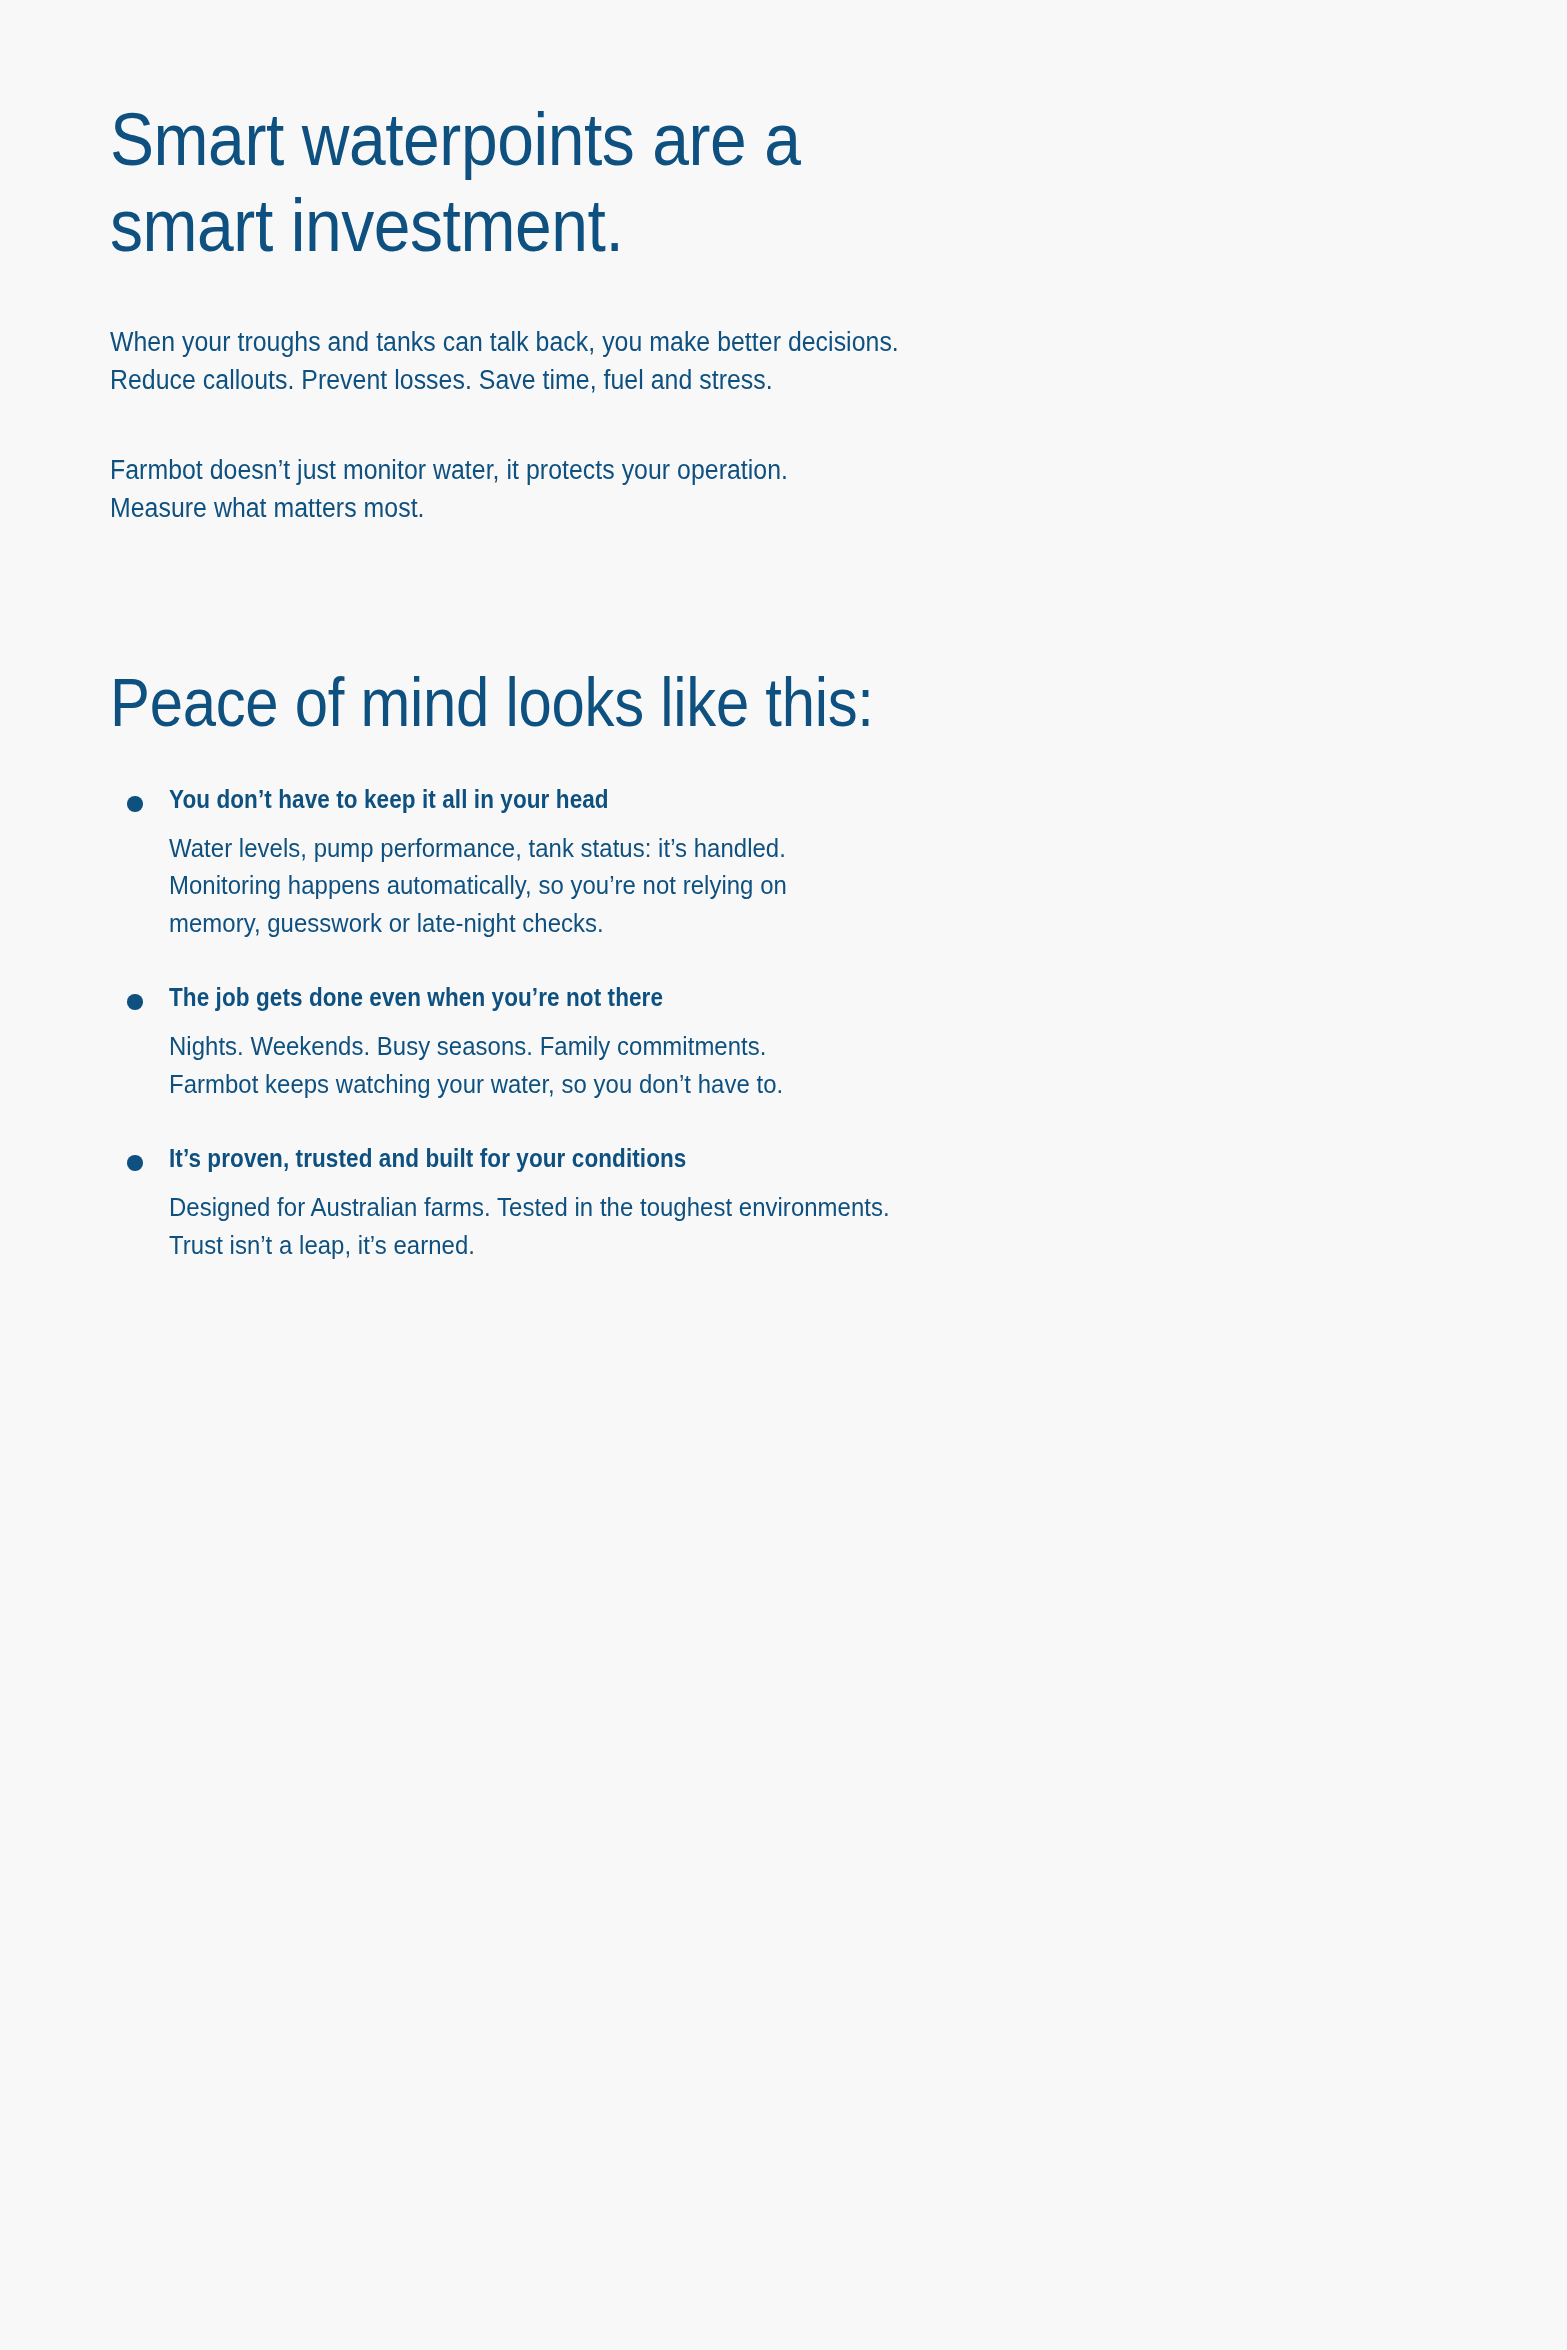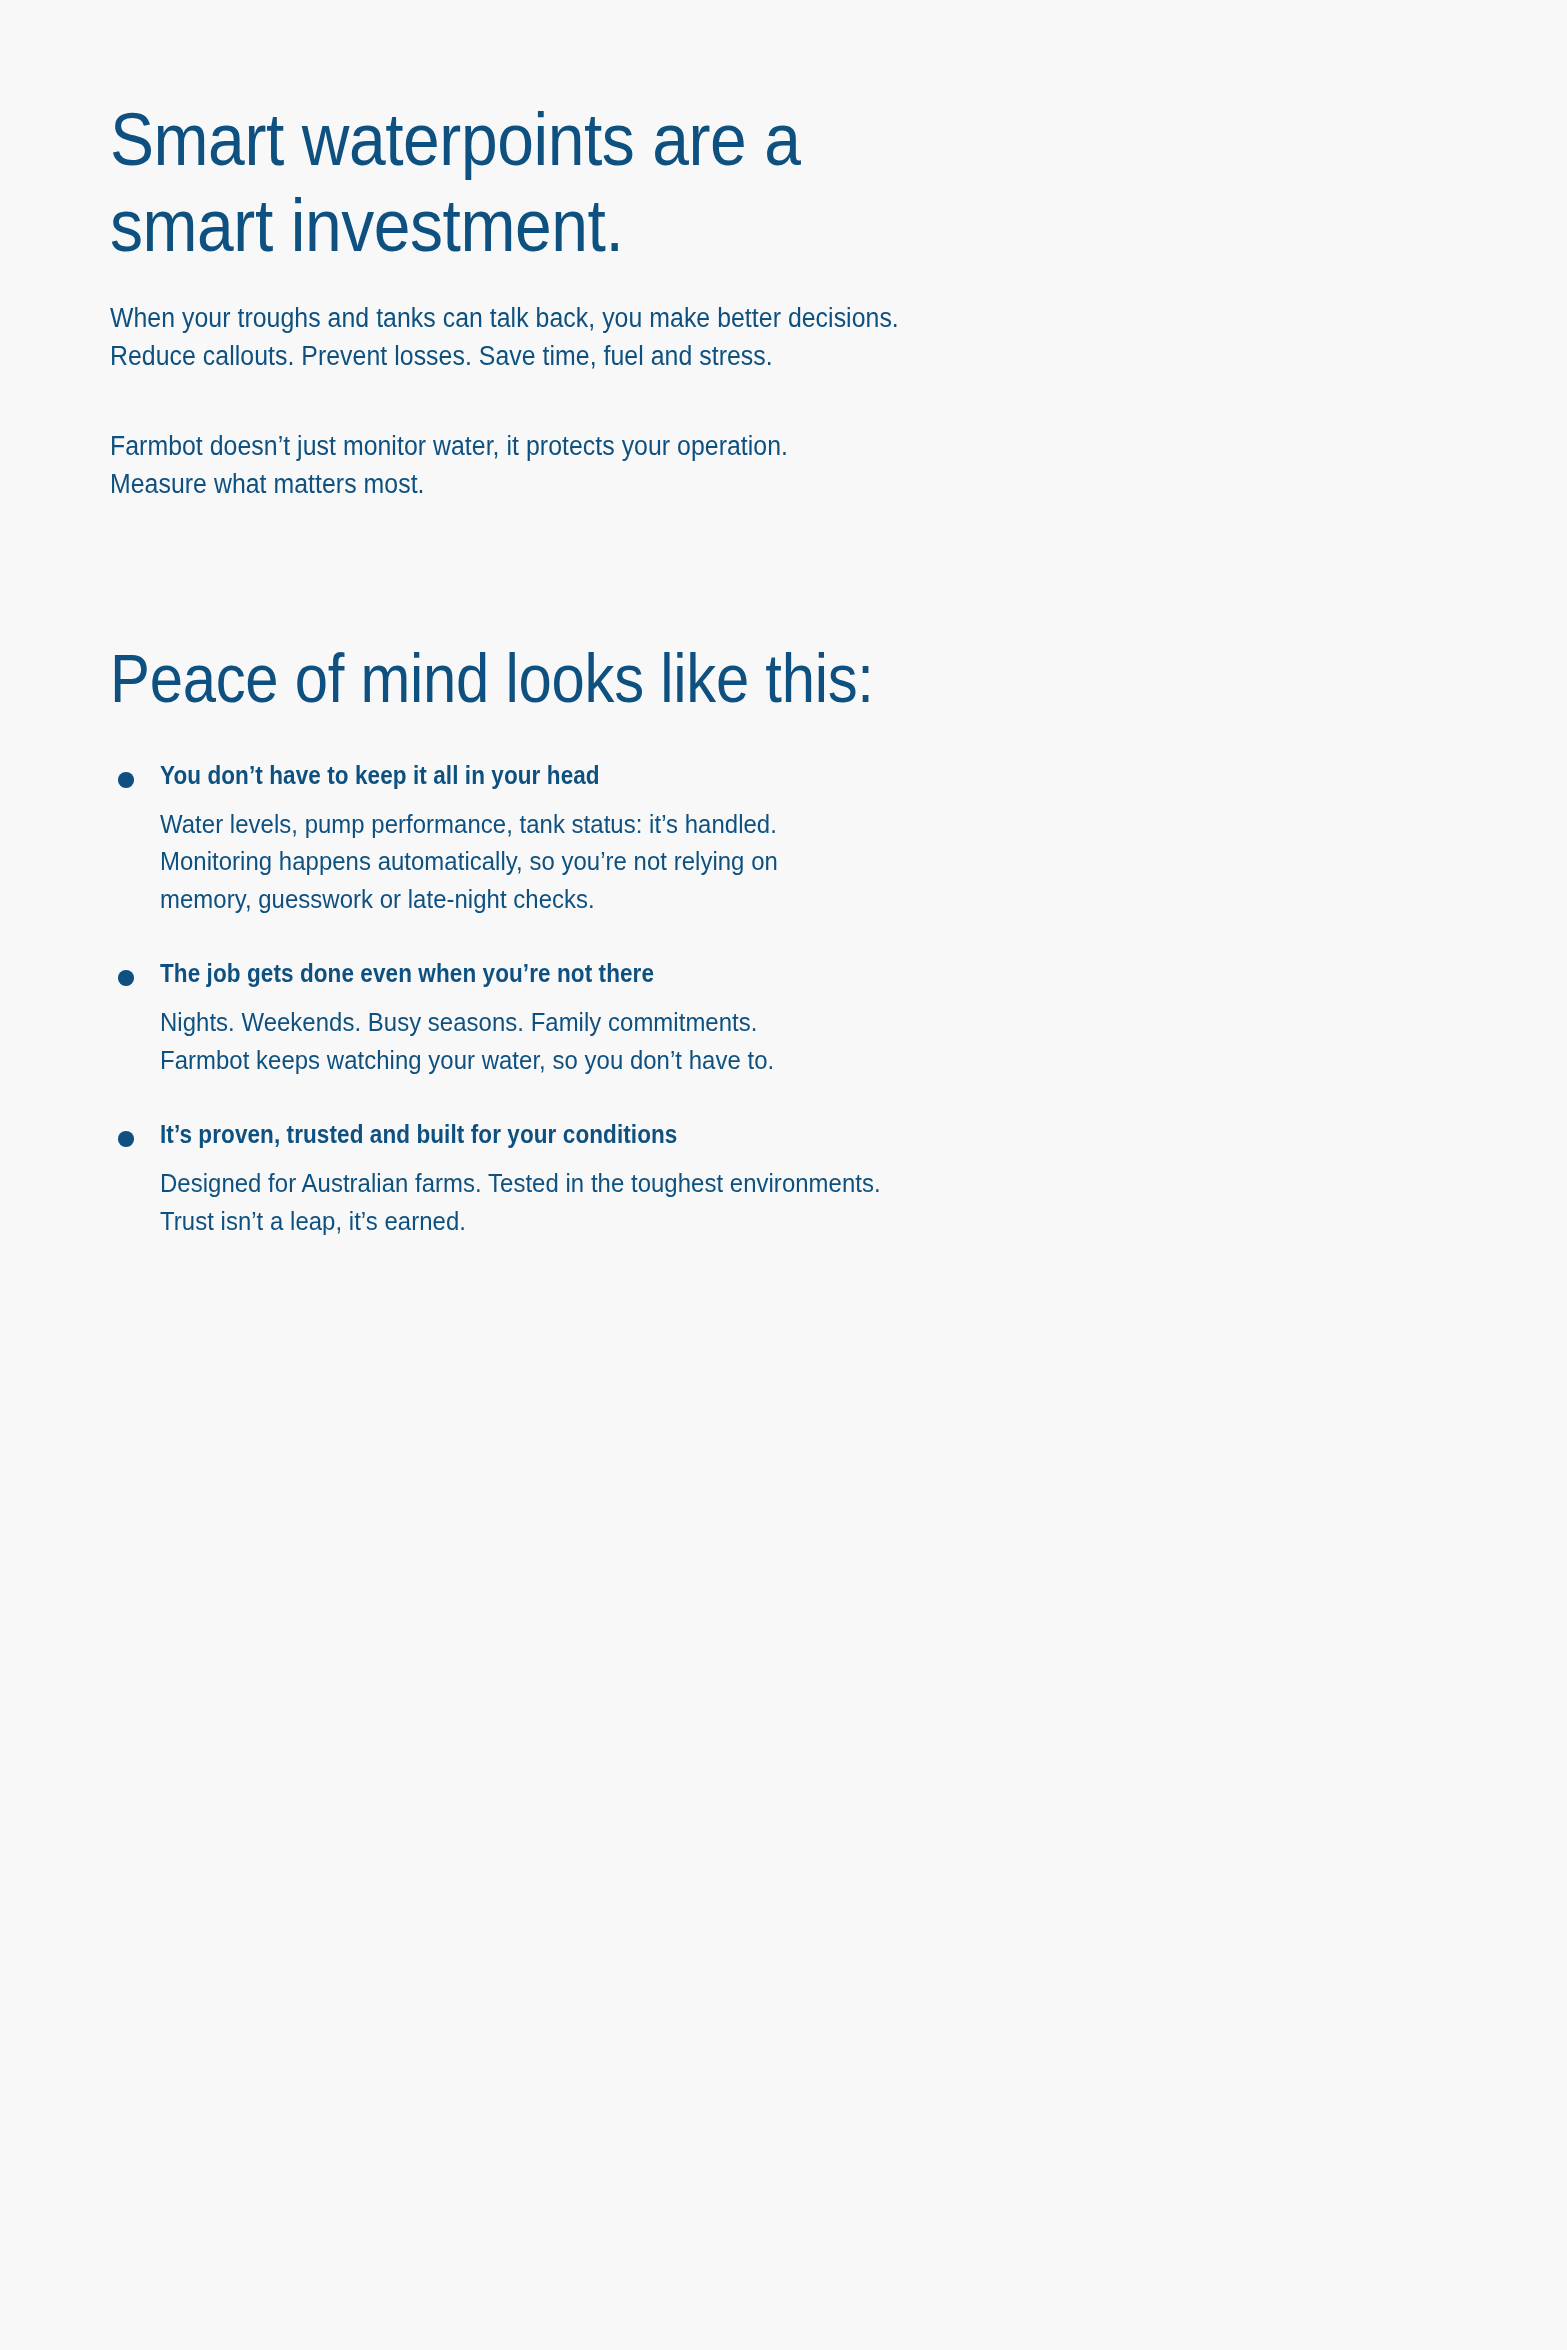--- a/index.html
+++ b/index.html
@@ -42,21 +42,21 @@
     padding-top: 97px;
     font-stretch: condensed;
     transform: scaleX(0.88);
     transform-origin: left top;
     white-space: pre-line;
     max-width: 1010px;
   }
 
   
   .intro-block {
-    margin-top: 31px;
+    margin-top: 55px;
   }
   .intro-para {
     color: #0e5180;
     font-size: 27px;
     line-height: 1.42;
     font-weight: 400;
     margin: 0;
     white-space: pre-line;
     transform: scaleX(0.92);
     transform-origin: left top;
@@ -74,21 +74,21 @@
     line-height: 1.1;
     margin: 0;
     padding-top: 138px;
     transform: scaleX(0.88);
     transform-origin: left top;
     letter-spacing: -0.3px;
   }
 
   
   .bullet-list {
-    margin: 8px;
+    margin: 17px;
     padding: 0;
     list-style: none;
     margin-top: 44px;
   }
 
   .bullet-item {
     position: relative;
     padding-left: 42px;
     margin-bottom: 40px;
   }

